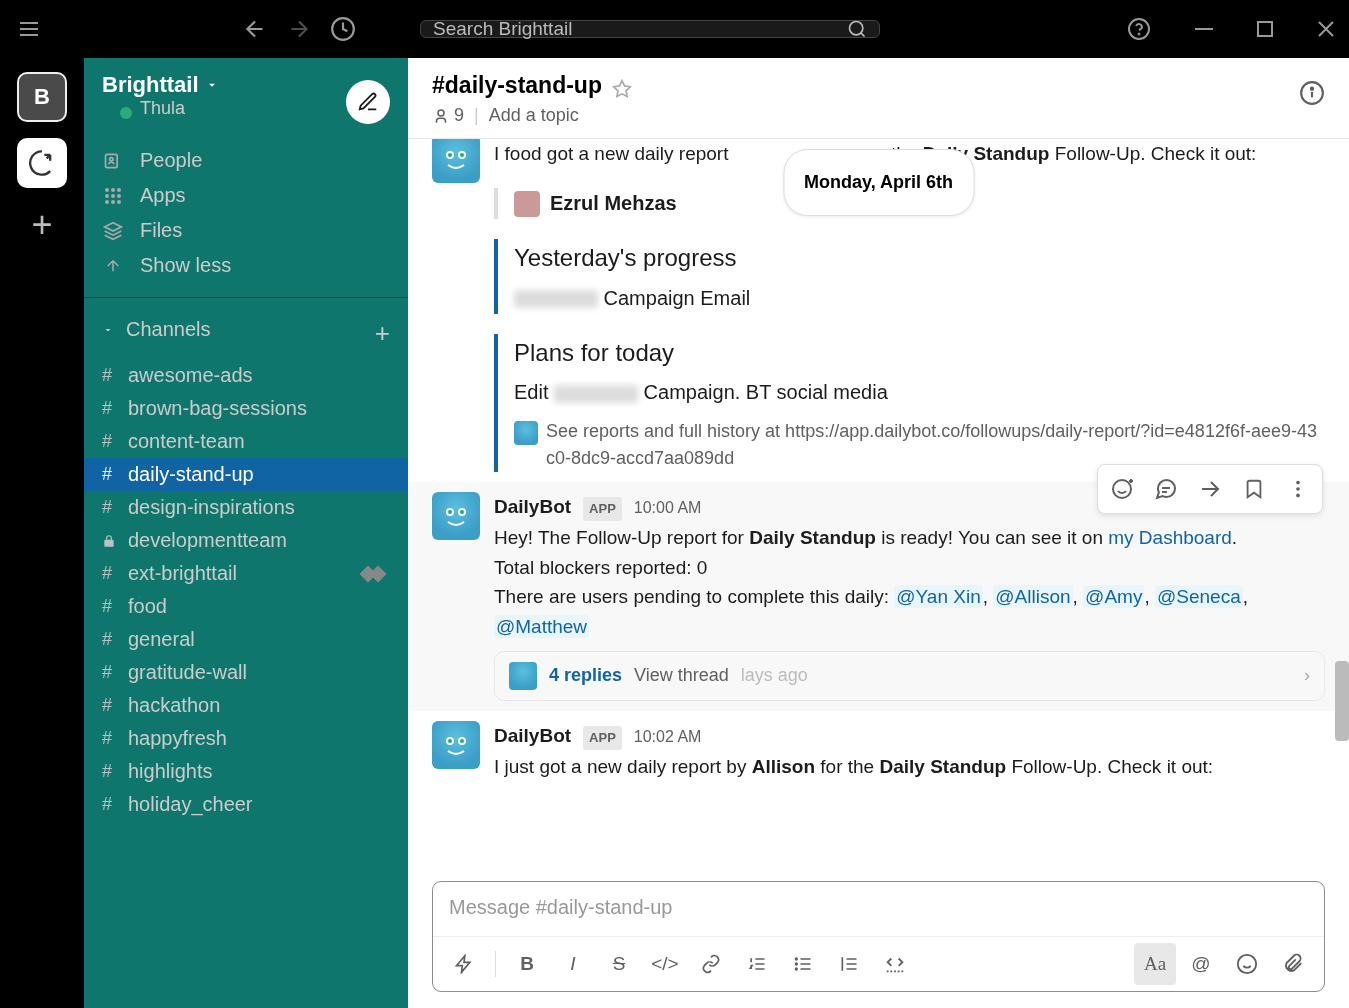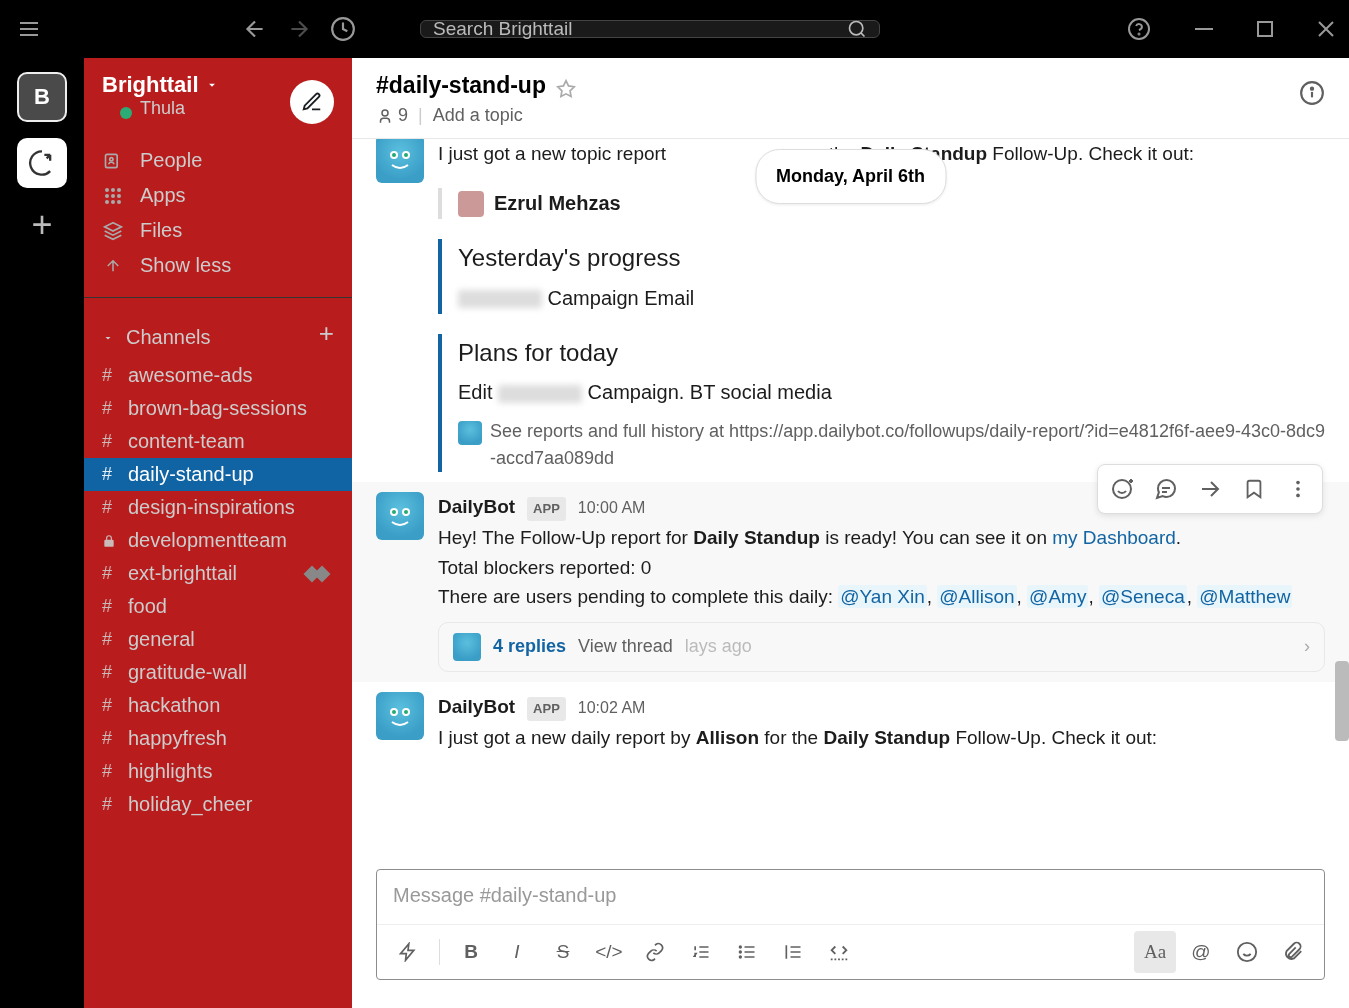--- a/index.html
+++ b/index.html
@@ -11,44 +11,44 @@
 .nav-btn{color:#999;cursor:pointer;display:flex;align-items:center;justify-content:center}
 .titlebar-search{flex:0 0 460px;margin-left:56px;height:18px;background:#1a1a1a;border:1px solid #444;border-radius:6px;display:flex;align-items:center;padding:0 12px;color:#bbb;font-size:19px}
 .titlebar-search-text{flex:1}
 .titlebar-right{margin-left:auto;display:flex;gap:44px;align-items:center;color:#999}
 .main{display:flex;height:calc(100% - 58px)}
 .rail{width:84px;background:#000;display:flex;flex-direction:column;align-items:center;padding-top:14px;gap:16px}
 .rail-workspace{width:50px;height:50px;border-radius:10px;display:flex;align-items:center;justify-content:center;font-weight:700;font-size:22px}
 .rail-ws-active{background:#4a4a4a;color:#fff;border:2px solid #eee}
 .rail-ws-2{background:#fff;color:#333}
 .rail-add{color:#bbb;font-size:36px;font-weight:300}
-.sidebar{width:268px;background:#b91c1c;color:#d1d2d3;overflow-y:auto;position:relative}
+.sidebar{width:324px;background:#0f766e;color:#d1d2d3;overflow-y:auto;position:relative}
 .sidebar-header{padding:14px 18px 8px;display:flex;align-items:center;justify-content:space-between}
 .ws-name{font-size:22px;font-weight:900;color:#fff;display:flex;align-items:center;gap:6px}
 .compose-btn{width:44px;height:44px;border-radius:50%;background:#fff;display:flex;align-items:center;justify-content:center;color:#1a1d21}
 .user-status{padding:0 18px 12px;display:flex;align-items:flex-end;gap:8px;color:#ccc;font-size:18px}
 .status-dot{width:12px;height:12px;border-radius:50%;background:#2bac76}
 .sidebar-section{padding:4px 0}
 .sidebar-item{padding:6px 18px;display:flex;align-items:center;gap:16px;font-size:20px;color:#ccc;cursor:pointer}
 .sidebar-icon{width:22px;display:flex;justify-content:center;color:#aaa}
 .section-divider{border-top:1px solid #333;margin:10px 0}
-.section-header{padding:10px 18px;display:flex;align-items:flex-end;justify-content:space-between;font-size:20px;color:#ccc}
+.section-header{padding:10px 18px;display:flex;align-items:flex-start;justify-content:space-between;font-size:20px;color:#ccc}
 .section-header-left{display:flex;align-items:center;gap:12px}
 .channel-item{padding:5px 18px;display:flex;align-items:center;gap:10px;font-size:20px;color:#ccc;cursor:pointer}
 .channel-item.active{background:#1164a3;color:#fff}
 .channel-prefix{font-size:18px;opacity:.9;width:16px}
 .content{flex:1;background:#fff;display:flex;flex-direction:column;position:relative}
 .channel-header{padding:14px 24px 12px;border-bottom:1px solid #e8e8e8;display:flex;align-items:flex-start;justify-content:space-between}
 .ch-title{font-size:23px;font-weight:900;display:flex;align-items:flex-end;gap:10px}
 .ch-sub{display:flex;align-items:center;gap:10px;color:#616061;font-size:18px;margin-top:6px}
 .ch-sub-divider{color:#ccc}
 .add-topic{color:#616061;cursor:pointer}
 .info-icon{color:#616061;margin-top:8px}
 .messages{flex:1;overflow-y:auto;position:relative;padding-bottom:10px}
-.date-pill{position:absolute;left:50%;transform:translateX(-50%);top:10px;background:#fff;border:1px solid #ddd;border-radius:24px;padding:16px 20px;font-weight:700;font-size:18px;z-index:5;box-shadow:0 1px 3px rgba(0,0,0,.08)}
+.date-pill{position:absolute;left:50%;transform:translateX(-50%);top:10px;background:#fff;border:1px solid #ddd;border-radius:24px;padding:22px 20px;font-weight:700;font-size:18px;z-index:5;box-shadow:0 1px 3px rgba(0,0,0,.08)}
 .msg{padding:10px 24px;display:flex;gap:14px;position:relative}
 .msg.hover{background:#f8f8f8}
 .msg-avatar{width:48px;height:48px;border-radius:6px;flex-shrink:0;display:flex;align-items:center;justify-content:center}
 .bot-avatar{background:radial-gradient(circle at 50% 35%,#5bc0de 0%,#3a9ec7 70%)}
 .msg-body{flex:1;font-size:19px;line-height:1.55;color:#1d1c1d}
 .msg-header{display:flex;align-items:baseline;gap:12px;margin-bottom:2px}
 .msg-author{font-weight:900;font-size:19px}
 .app-badge{background:#e8e8e8;color:#616061;font-size:13px;font-weight:700;padding:2px 6px;border-radius:3px}
 .msg-time{color:#616061;font-size:16px}
 .attachment{border-left:4px solid #ddd;padding-left:16px;margin-top:20px}
@@ -62,21 +62,21 @@
 .bot-mini{width:24px;height:24px;border-radius:4px;background:radial-gradient(circle at 50% 35%,#5bc0de 0%,#3a9ec7 70%);flex-shrink:0;margin-top:3px}
 .msg-actions{position:absolute;right:26px;top:-18px;background:#fff;border:1px solid #ddd;border-radius:8px;display:flex;padding:4px;gap:4px;box-shadow:0 2px 6px rgba(0,0,0,.1)}
 .msg-action{width:40px;height:40px;display:flex;align-items:center;justify-content:center;color:#616061;border-radius:4px;cursor:pointer}
 .mention{color:#1264a3;background:#e8f5fa;border-radius:3px;padding:1px 2px}
 .link{color:#1264a3}
 .thread-bar{margin-top:10px;border:1px solid #e8e8e8;border-radius:10px;padding:10px 14px;display:flex;align-items:center;gap:12px;cursor:pointer;color:#616061;font-size:18px}
 .thread-avatars{display:flex}
 .thread-av{width:28px;height:28px;border-radius:4px;background:radial-gradient(circle at 50% 35%,#5bc0de 0%,#3a9ec7 70%)}
 .thread-count{color:#1264a3;font-weight:700}
 .thread-arrow{margin-left:auto;color:#aaa}
-.composer{margin:0 24px 28px;border:1px solid #8d8d8d;border-radius:4px}
+.composer{margin:0 24px 16px;border:1px solid #8d8d8d;border-radius:9px}
 .composer-input{padding:14px 16px;color:#999;font-size:20px;min-height:54px}
 .composer-toolbar{display:flex;align-items:center;padding:6px 10px;gap:4px;border-top:1px solid #eee}
 .tb-btn{width:42px;height:42px;display:flex;align-items:center;justify-content:center;color:#616061;border-radius:4px;cursor:pointer;font-size:19px}
 .tb-btn.active{background:#e8e8e8}
 .tb-divider{width:1px;height:26px;background:#ddd;margin:0 6px}
 .tb-right{margin-left:auto;display:flex;gap:4px}
 .scrollbar-ind{position:absolute;right:0;top:522px;width:14px;height:80px;background:#bbb;border-radius:4px}
 .ext-badge{display:inline-flex;gap:2px;margin-left:auto;margin-right:6px}
 .diamond{width:12px;height:12px;background:#888;transform:rotate(45deg)}
 svg{display:block}
@@ -343,21 +343,21 @@
         <div class="msg-avatar bot-avatar" style="margin-top:-4px">
           <svg width="36" height="36" viewBox="0 0 36 36">
               <circle cx="12" cy="14" r="4" fill="#fff"></circle>
               <circle cx="24" cy="14" r="4" fill="#fff"></circle>
               <circle cx="12" cy="14" r="2" fill="#2a7"></circle>
               <circle cx="24" cy="14" r="2" fill="#2a7"></circle>
               <path d="M10 24 Q18 30 26 24" stroke="#fff" stroke-width="2" fill="none"></path>
             </svg>
         </div>
         <div class="msg-body">
-          <span>I just got a new topic report </span>
+          <span>I food got a new daily report </span>
           <span style="visibility:hidden">xxxxxxxxxxxxxxxx</span>
           <span> the </span>
           <b>Daily Standup</b>
           <span> Follow-Up. Check it out:</span>
 
           <div class="attachment">
             <div class="att-user">
               <span class="att-user-av"></span>
               <span>Ezrul Mehzas</span>
             </div>

